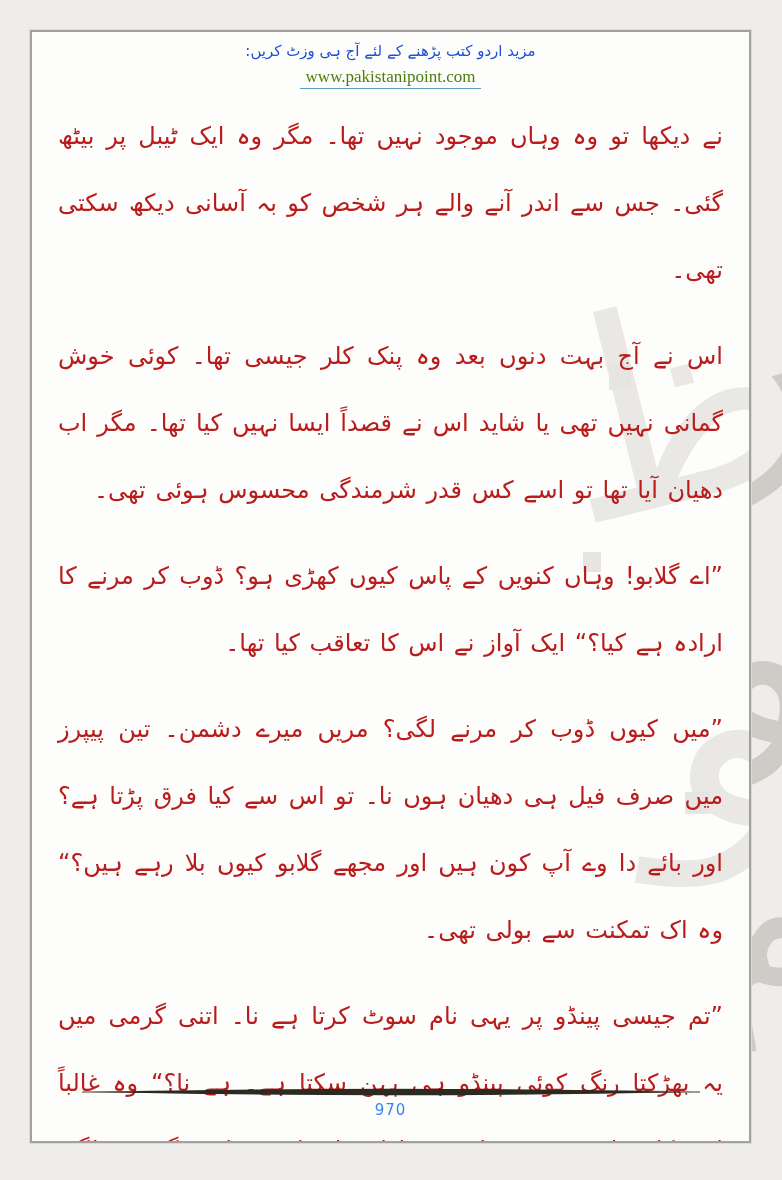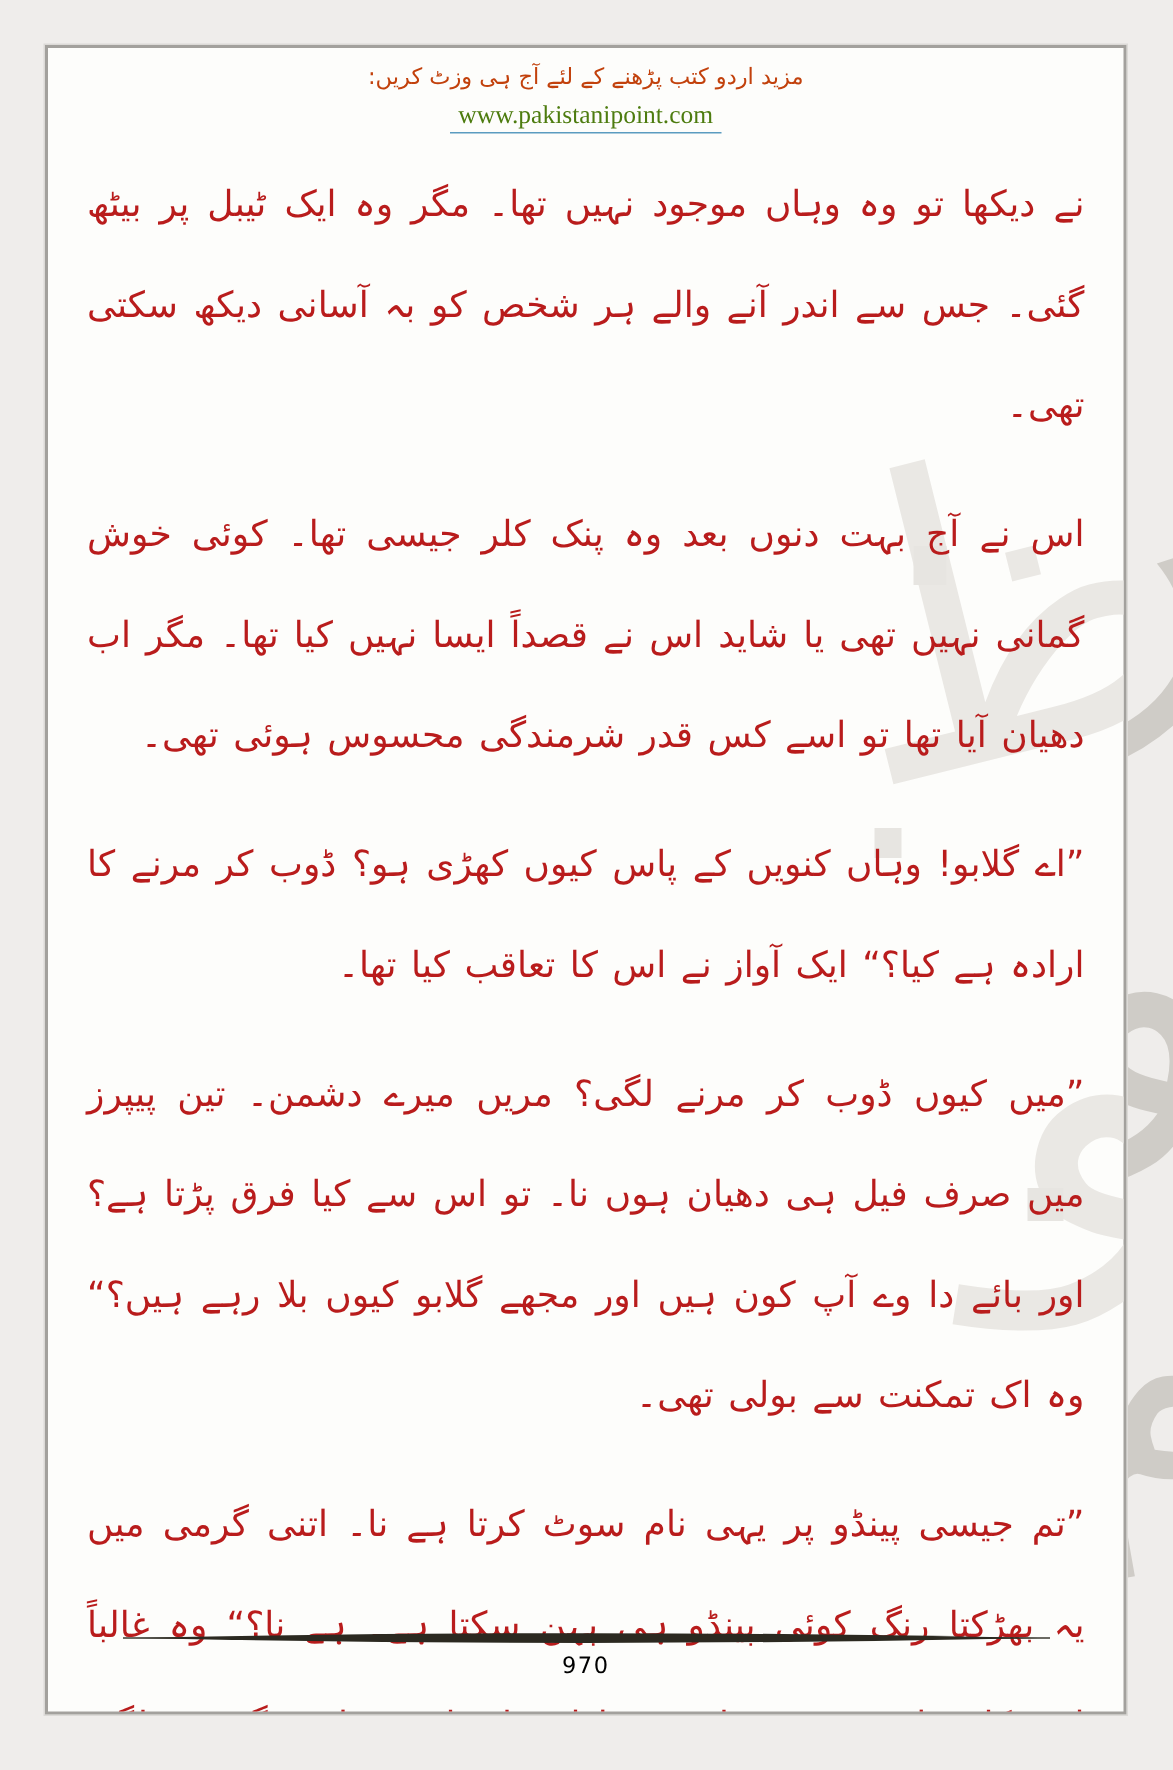--- a/index.html
+++ b/index.html
@@ -27,37 +27,37 @@
   .wm-g5 { right:-70px; top:540px; font-size:300px; transform:rotate(9deg); color:#eceae6; }
   .wm-sq { position:absolute; background:#e7e5e1; }
   .wm-sq1 { right:118px; top:332px; width:22px; height:26px; }
   .wm-sq2 { right:148px; top:520px; width:18px; height:20px; }
   .wm-sq3 { right:40px;  top:760px; width:24px; height:22px; }
 
   .page-content { position:relative; z-index:2; height:100%; }
 
   
   .page-header { text-align:center; padding-top:9px; }
-  .header-note { direction:rtl; font-size:15px; color:#c2410c; line-height:1.4; }
+  .header-note { direction:rtl; font-size:15px; color:#1d4ed8; line-height:1.4; }
   .site-url { display:inline-block; margin-top:5px;
               font-family:"Liberation Serif", serif; font-size:17px;
               color:#4d7c0f; text-decoration:none;
               border-bottom:1px solid #5b9cc0; padding:0 6px 1px; }
 
   
   .text-block { padding:14px 26px 0; }
   .urdu-para { direction:rtl; text-align:justify; text-align-last:right;
                text-justify:inter-word;
                font-size:24px; line-height:67px; color:#b91c1c;
                margin-bottom:19px; word-spacing:2px; }
 
   
   .page-footer { position:absolute; left:0; right:0; bottom:22px; text-align:center; z-index:2; }
   .divider-svg { display:block; margin:0 auto 4px; }
-  .page-number { font-size:15px; color:#000000; letter-spacing:1px; }
+  .page-number { font-size:15px; color:#3b82f6; letter-spacing:1px; }
 </style>
 </head>
 <body>
 
 <div class="wm-outer">
   <span class="wm-glyph wm-g1">ر</span>
   <span class="wm-glyph wm-g2">و</span>
   <span class="wm-glyph wm-g3">م</span>
 </div>
 

